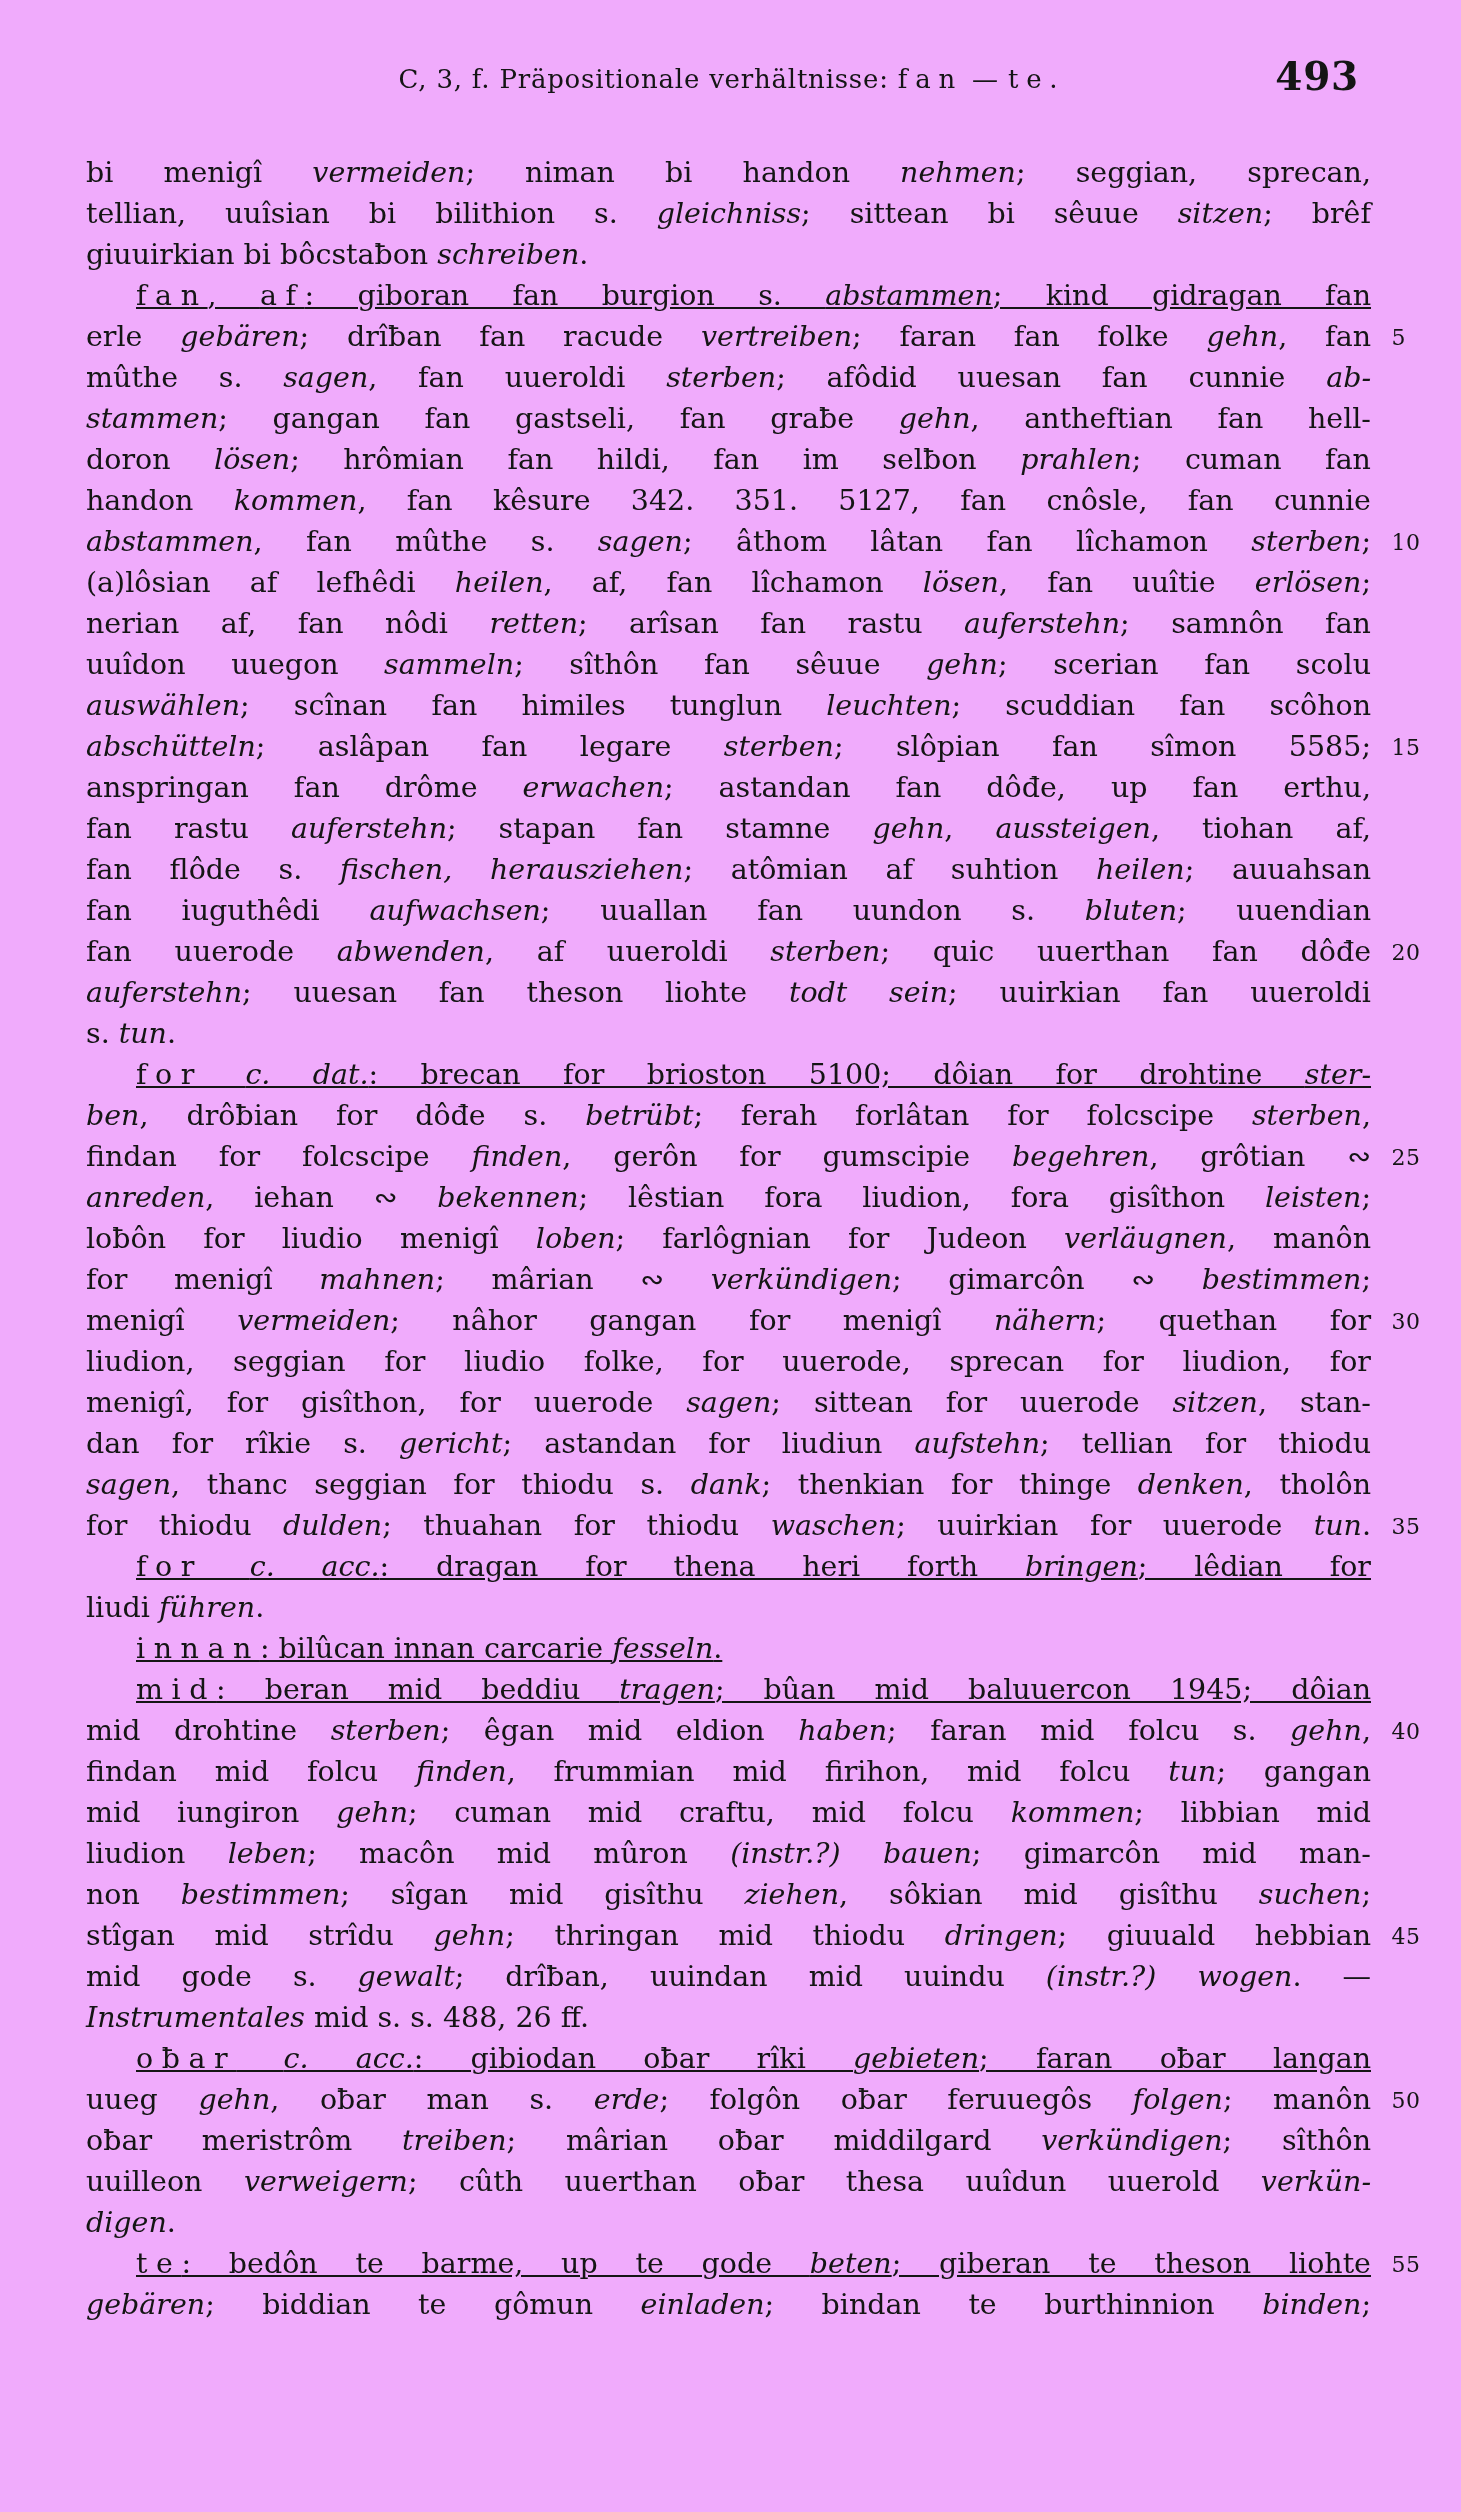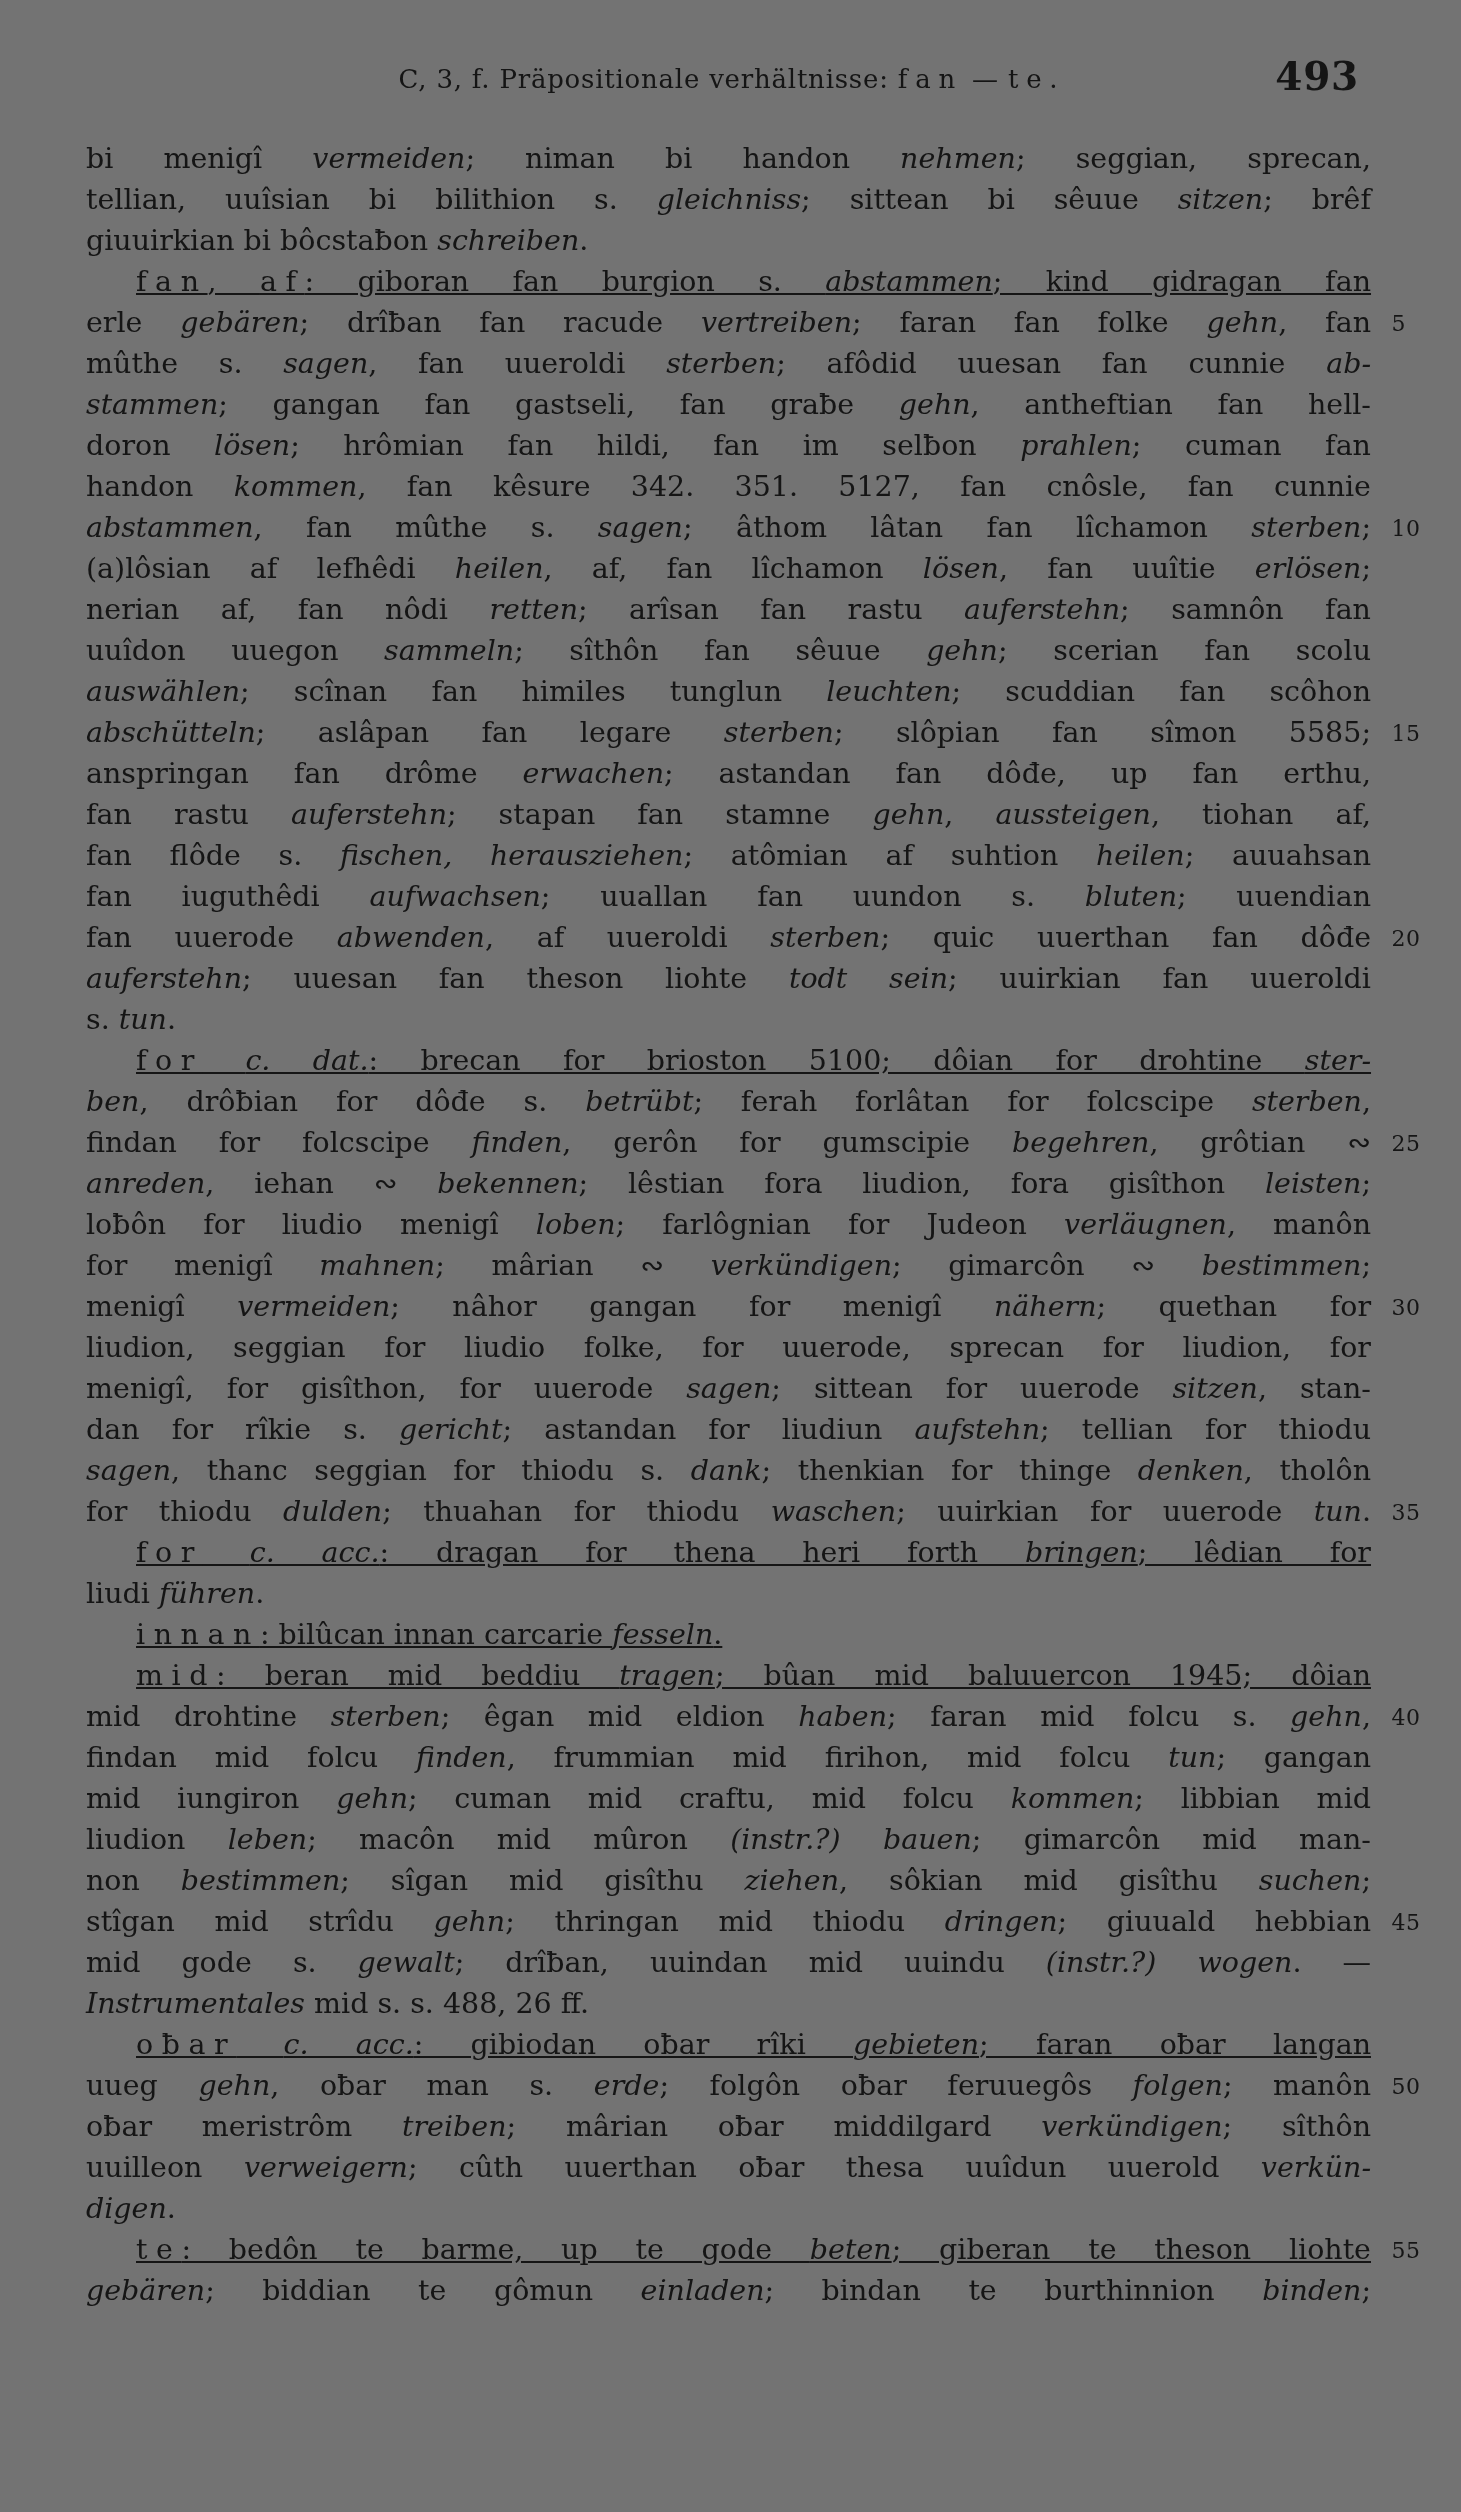--- a/index.html
+++ b/index.html
@@ -1,32 +1,32 @@
 <!DOCTYPE html>
 <html style="font-size:9px"><head>
 <meta charset="utf-8">
 <style>
   html,body{margin:0;padding:0;background:#ffffff;}
   .page{
     width:1462px;height:2512px;box-sizing:border-box;position:relative;
-    background:#737373;color:#151515;
+    background:#f0abfc;color:#151515;
     font-family:"DejaVu Serif","Liberation Serif",serif;
     padding:62px 91px 8px 86px;
     overflow:hidden;
   }
   .header{position:relative;width:1285px;height:55px;}
   .running-title{
     text-align:center;font-size:26px;line-height:34px;letter-spacing:0.03em;
     white-space:nowrap;
   }
   .page-number{
     position:absolute;right:12px;top:-9px;
     font-size:39px;font-weight:bold;letter-spacing:0.02em;
   }
-  .text-block{margin-top:21px;width:1285px;}
+  .text-block{margin-top:35px;width:1285px;}
   .line{
     position:relative;height:41px;line-height:41px;font-size:28.5px;
     text-align:justify;text-align-last:justify;white-space:nowrap;
   }
   .line.nojust{text-align-last:left;}
   .line.indent{text-indent:50px;text-decoration:underline;}
   .it{font-style:italic;}
   .sp{letter-spacing:0.30em;}
   .linenum{
     position:absolute;left:calc(100% + 20.6px);top:1.1px;

